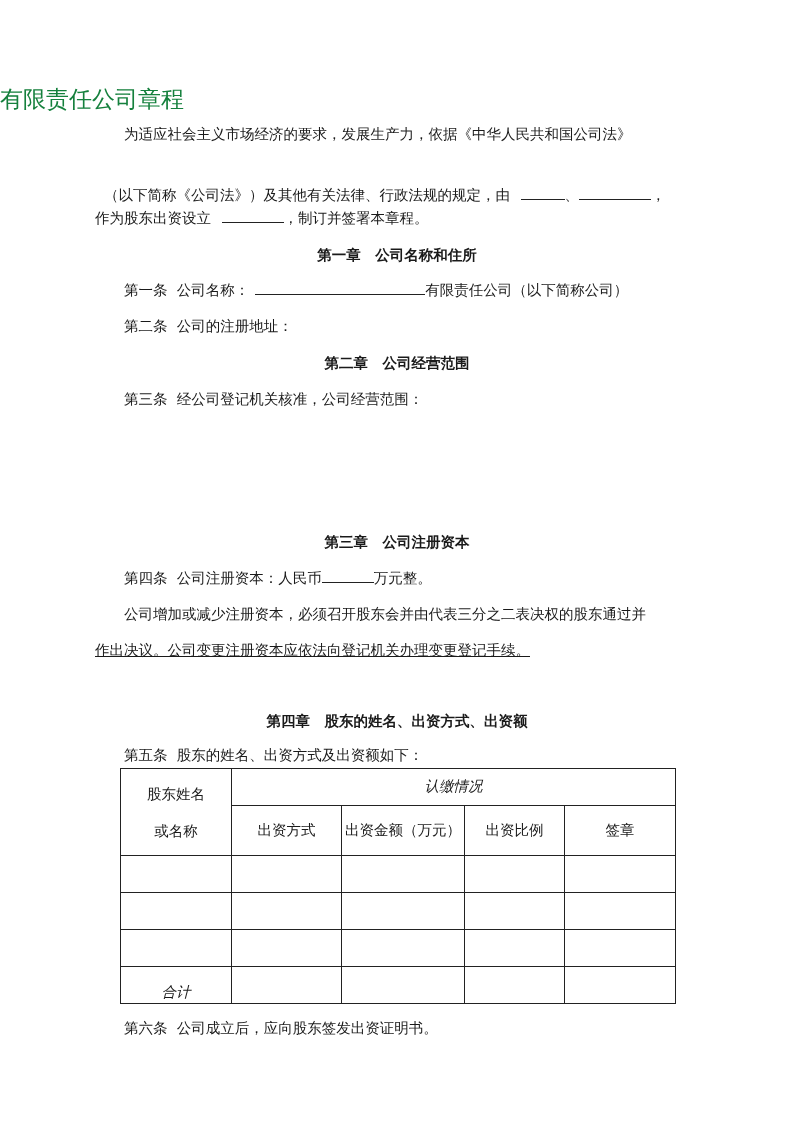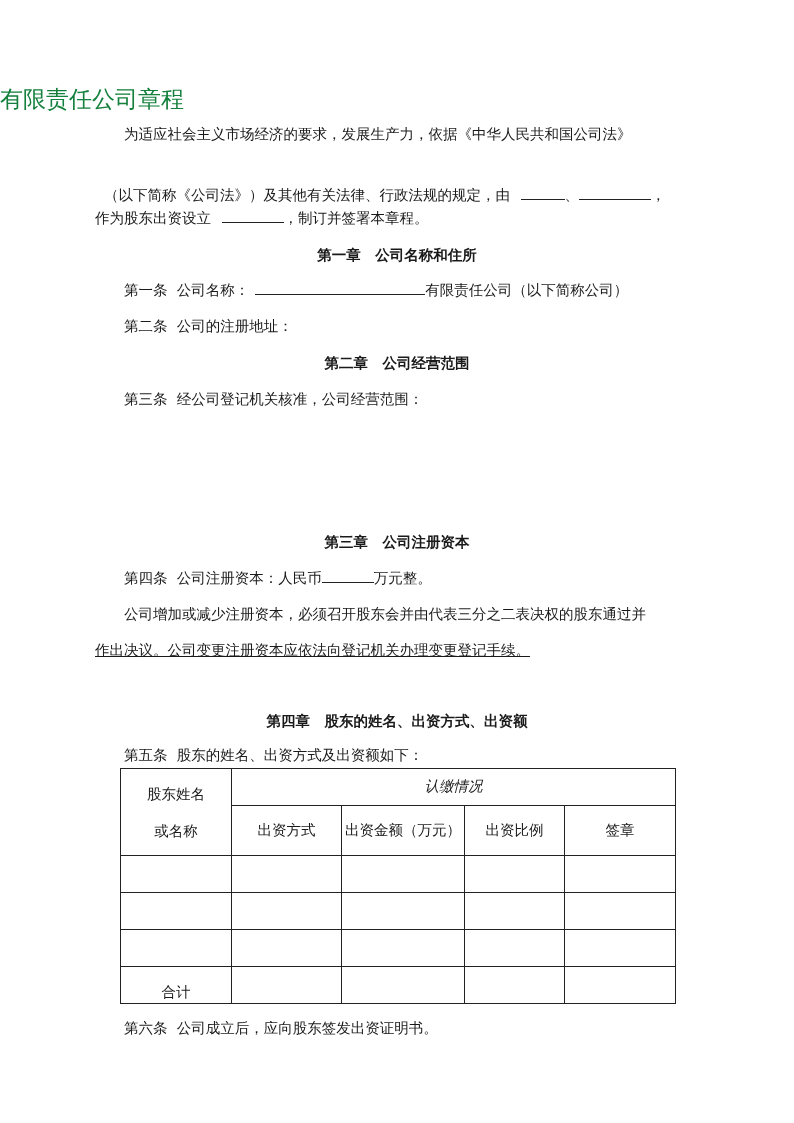--- a/index.html
+++ b/index.html
@@ -90,21 +90,21 @@
         <td></td>
   </tr>
   <tr style="height:37px;">
     <td></td>
         <td></td>
         <td></td>
         <td></td>
         <td></td>
   </tr>
   <tr style="height:37px;">
-    <td style="vertical-align:bottom; padding-bottom:1px;">合计</td>
+    <td style="vertical-align:bottom; padding-bottom:1px;font-style:italic;">合计</td>
     <td></td>
         <td></td>
         <td></td>
         <td></td>
   </tr>
 </tbody>
   </table>
 
 <div class="abs p" style="left:124px; top:1018px;">
   <span>第六条</span>&nbsp;&nbsp;<span>公司成立后，应向股东签发出资证明书。</span>

